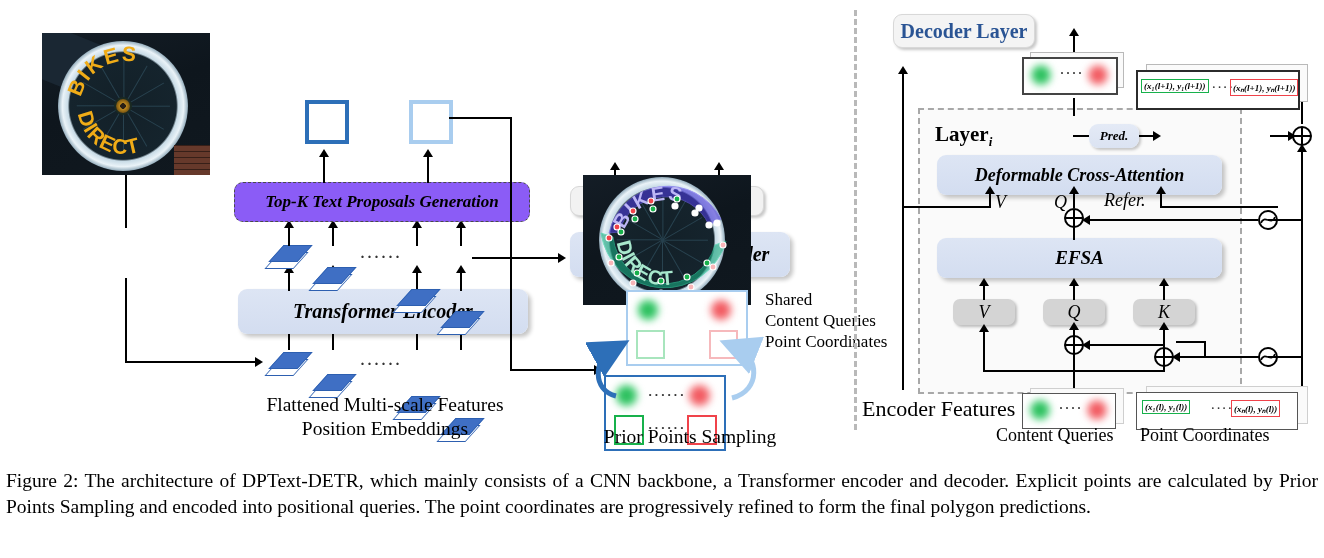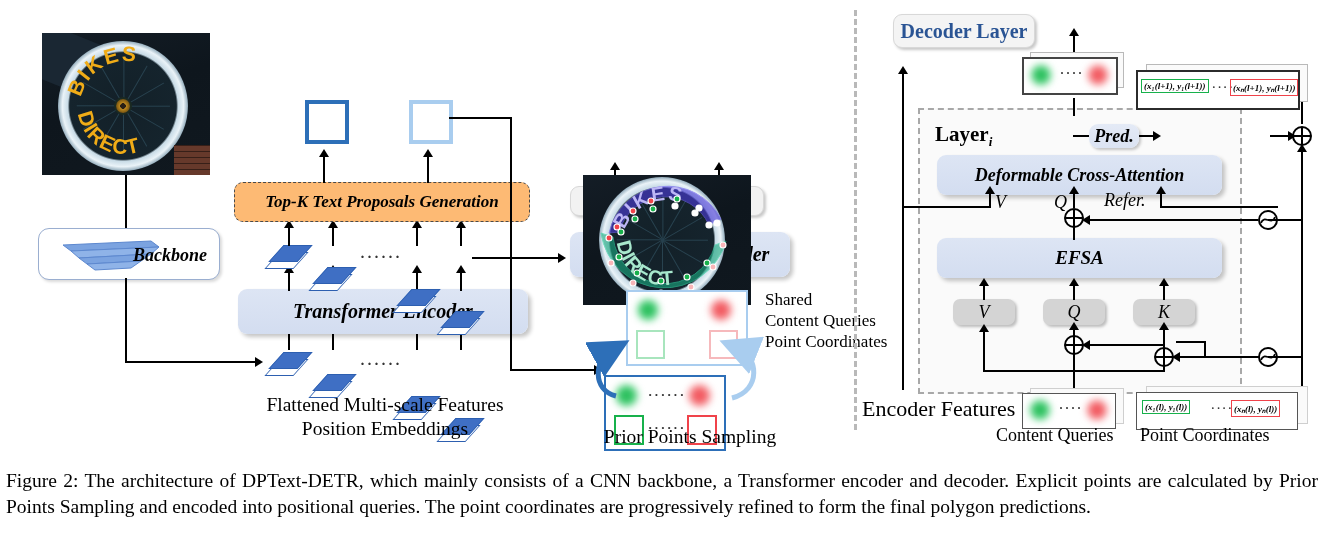--- a/index.html
+++ b/index.html
@@ -6,21 +6,21 @@
   body{width:1324px;height:558px;font-family:"Liberation Serif",serif;color:#000;overflow:hidden;}
   #root{position:relative;width:1324px;height:558px;}
   .abs{position:absolute;}
   .ctr{display:flex;align-items:center;justify-content:center;text-align:center;}
 
   
   .mod{border-radius:9px;background:linear-gradient(180deg,#dde5f4 0%,#d3ddf0 100%);
        box-shadow:3px 3px 4px rgba(0,0,0,.23);font-weight:bold;font-style:italic;}
   .modgray{border-radius:9px;background:#f2f2f2;border:1px solid #d8d8d8;
        box-shadow:2px 2px 3px rgba(0,0,0,.22);font-weight:bold;font-style:italic;}
-  .dashbox{border:1.6px dashed #4a4a4a;border-radius:9px;background:#fdba74;
+  .dashbox{border:1.6px dashed #4a4a4a;border-radius:9px;background:#8b5cf6;
        font-weight:bold;font-style:italic;}
   .qkv{border-radius:7px;background:#d4d4d4;box-shadow:2px 2px 3px rgba(0,0,0,.25);
        font-style:italic;font-family:"Liberation Serif",serif;}
   .rbox{border:1.8px solid #9aaed0;border-radius:11px;background:#fff;
         box-shadow:2px 2px 3px rgba(0,0,0,.15);}
 
   
   .ln{background:#000;}
   .vln{width:2px;}
   .hln{height:2px;}
@@ -93,29 +93,20 @@
       <text font-family="Liberation Sans, sans-serif" font-size="21" font-weight="bold" fill="#f0ac17" letter-spacing="2">
         <textPath href="#arcTop" startOffset="8%">BIKES</textPath></text>
       <text font-family="Liberation Sans, sans-serif" font-size="21" font-weight="bold" fill="#f0ac17" letter-spacing="1">
         <textPath href="#arcBot" startOffset="6%">DIRECT</textPath></text>
     </svg>
     <div class="abs" style="left:132px;top:112px;width:36px;height:30px;background:repeating-linear-gradient(0deg,#6b3b2c 0 5px,#3a2018 5px 6px),repeating-linear-gradient(90deg,#6b3b2c 0 9px,#3a2018 9px 10px);opacity:.95;"></div>
   </div>
 
   <div class="abs ln vln" style="left:125px;top:175px;width:2px;height:53px;"></div>
 
-  <div class="abs rbox" style="left:38px;top:228px;width:180px;height:50px;">
-    <svg class="abs" style="left:16px;top:6px;" width="110" height="40" viewBox="0 0 110 40">
-      <polygon points="8,10 96,6 104,12 16,16" fill="#7ba3e0" stroke="#5d88cf" stroke-width="1"></polygon>
-      <polygon points="16,16 104,12 96,19 24,23" fill="#8fb3e8" stroke="#5d88cf" stroke-width="1"></polygon>
-      <polygon points="24,23 96,19 86,26 32,29" fill="#7ba3e0" stroke="#5d88cf" stroke-width="1"></polygon>
-      <polygon points="32,29 86,26 76,33 40,35" fill="#8fb3e8" stroke="#5d88cf" stroke-width="1"></polygon>
-    </svg>
-    <div class="abs lbl" style="right:12px;top:16px;font-size:18px;font-weight:bold;font-style:italic;">Backbone</div>
-  </div>
 
   <div class="abs ln vln" style="left:125px;top:278px;width:2px;height:84px;"></div>
   <div class="abs ln hln" style="left:125px;top:361px;width:130px;height:2px;"></div>
   <div class="abs arrowright" style="left:255px;top:357px;"></div>
 
   <div class="abs" style="left:272px;top:352px;width:200px;height:26px;">
     <div class="fmap abs" style="left:0;top:0;">
         <div class="p pb"></div>
         <div class="p pt"></div>
       </div>
@@ -428,21 +419,21 @@
   <div class="abs arrowleft" style="left:1082px;top:215px;"></div>
 
   <div class="abs ln vln" style="left:983px;top:330px;width:2px;height:42px;"></div>
   <div class="abs arrowup" style="left:979px;top:324px;"></div>
   <div class="abs ln hln" style="left:983px;top:370px;width:182px;height:2px;"></div>
   <div class="abs ln vln" style="left:1163px;top:358px;width:2px;height:14px;"></div>
 
   <div class="abs ln vln" style="left:1073px;top:344px;width:2px;height:44px;"></div>
 
   <div class="abs modgray ctr" style="left:1089px;top:124px;width:50px;height:24px;background:linear-gradient(180deg,#e4eaf6,#dbe3f2);border:none;">
-    <span style="font-size:18px;">Pred.</span>
+    <span style="font-size:13px;">Pred.</span>
   </div>
   <div class="abs ln hln" style="left:1073px;top:135px;width:16px;height:2px;"></div>
   <div class="abs ln hln" style="left:1139px;top:135px;width:14px;height:2px;"></div>
   <div class="abs arrowright" style="left:1153px;top:131px;"></div>
 
   <div class="abs ln hln" style="left:1270px;top:135px;width:18px;height:2px;"></div>
   <div class="abs arrowright" style="left:1288px;top:131px;"></div>
 
   <svg class="abs" style="left:1290px;top:124px;" width="24" height="24" viewBox="0 0 24 24">
     <circle cx="12" cy="12" r="9" fill="#fff" stroke="#000" stroke-width="2"></circle>

